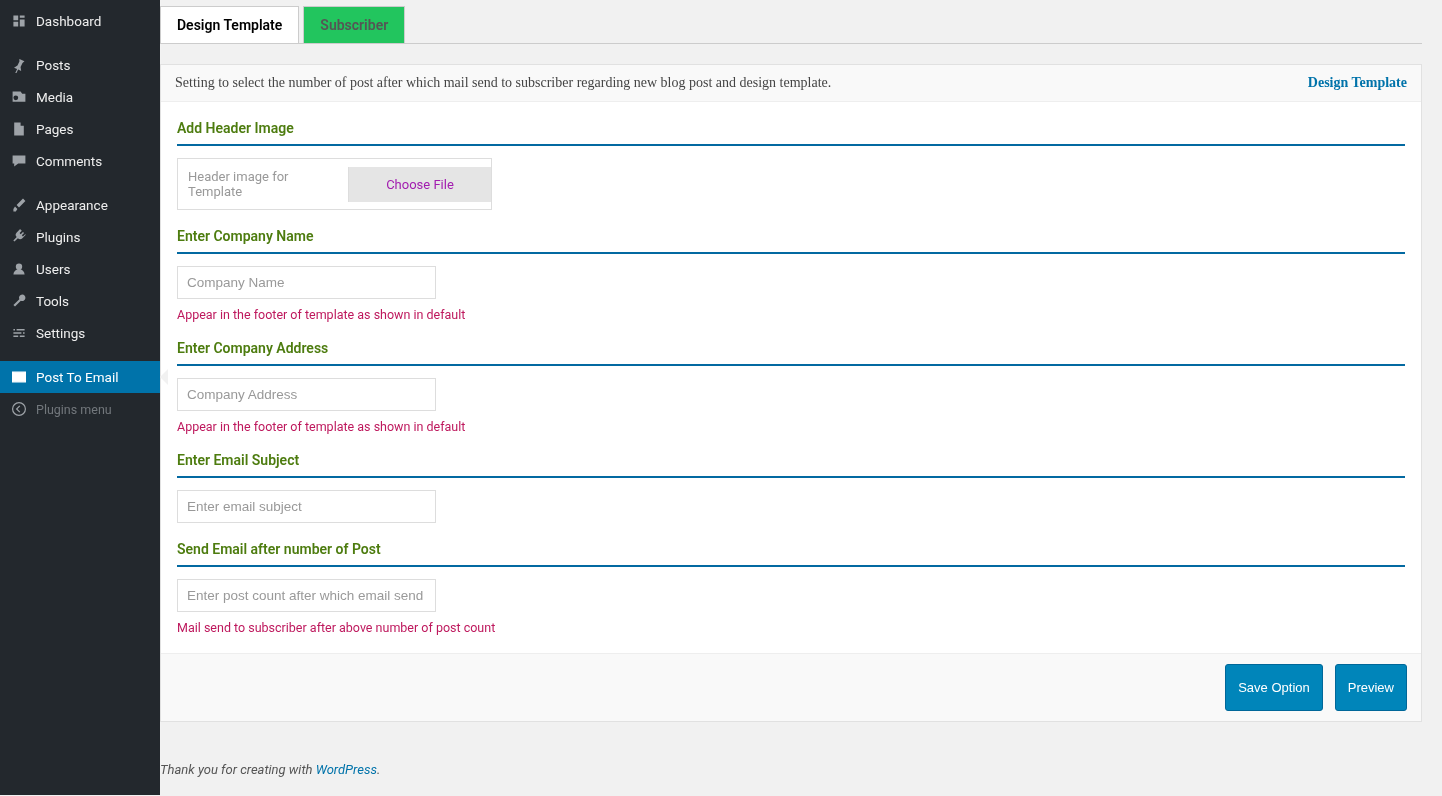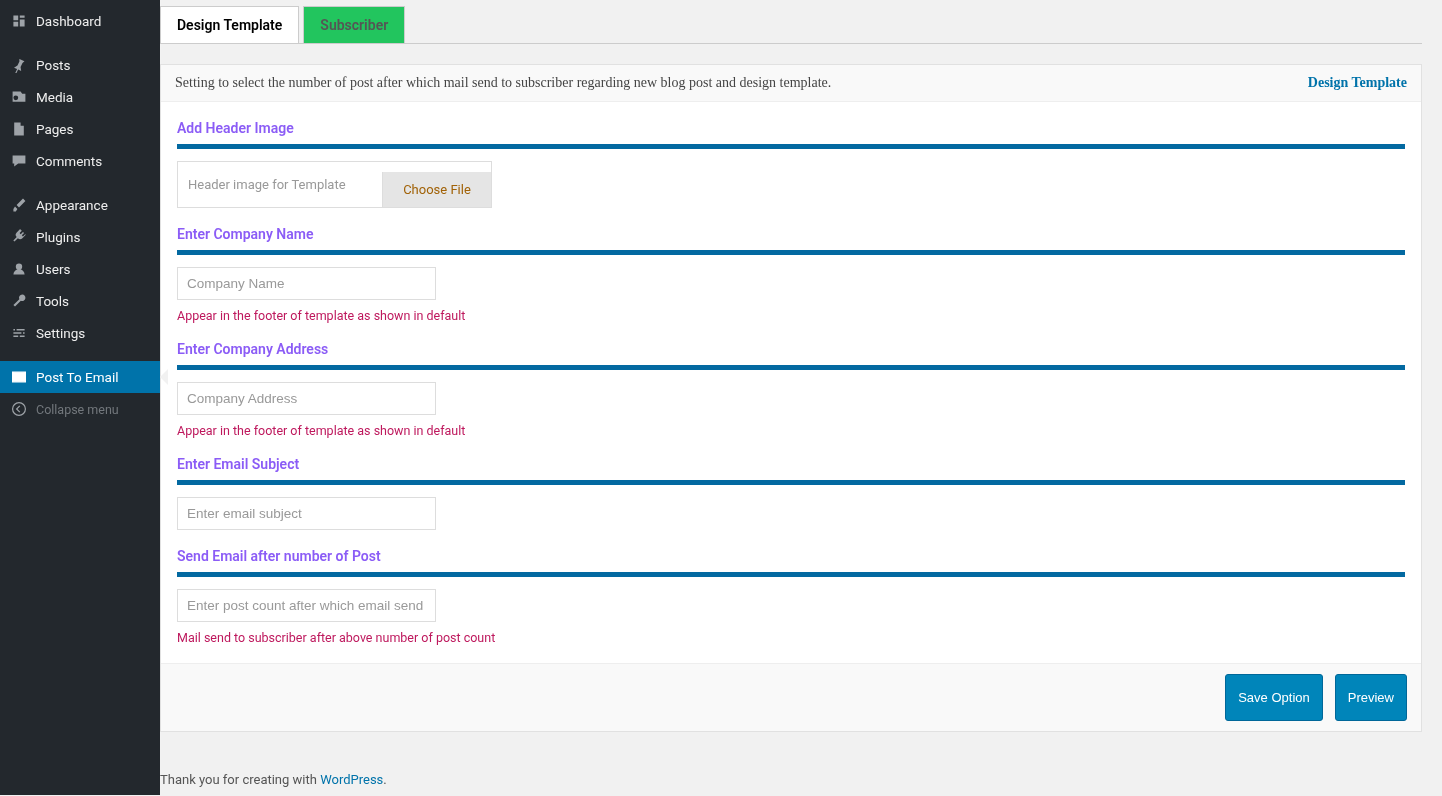--- a/index.html
+++ b/index.html
@@ -23,36 +23,36 @@
 .tab { padding: 10px 16px; font-size: 14px; font-weight: 600; color: #555; border: 1px solid #ccc; border-bottom: none; margin-right: 4px; background: #22c55e; cursor: pointer; }
 .tab.active { background: #fff; color: #000; }
 
 .panel { margin-top: 20px; border: 1px solid #e1e1e1; background: #fff; }
 
 .notice-bar { display: flex; justify-content: space-between; align-items: center; padding: 10px 14px; border-bottom: 1px solid #eee; background: #f9f9f9; font-family: Georgia, "Times New Roman", serif; color: #444; font-size: 14px; }
 .notice-bar .link { color: #0073aa; font-weight: bold; text-decoration: none; cursor: pointer; }
 
 .panel-body { padding: 12px 16px 18px 16px; }
 
-.field-title { font-size: 14px; font-weight: 600; color: #8b5cf6; padding: 18px 0 8px 0; border-bottom: 5px solid #0369a1; }
+.field-title { font-size: 14px; font-weight: 600; color: #4d7c0f; padding: 18px 0 8px 0; border-bottom: 2px solid #0369a1; }
 .field-title.first { padding-top: 6px; }
 
 .file-row { display: flex; margin-top: 12px; border: 1px solid #ddd; width: 315px; align-items: center; }
 .file-row .ph { flex: 1; padding: 10px 10px; color: #999; font-size: 13px; }
-.file-row .choose { width: 109px; text-align: center; padding: 10px 0; background: #e5e5e5; border-left: 1px solid #ddd; color: #a16207; cursor: pointer; margin-top: 10px; }
+.file-row .choose { width: 143px; text-align: center; padding: 10px 0; background: #e5e5e5; border-left: 1px solid #ddd; color: #a21caf; cursor: pointer; }
 
 .txt-input { display: block; margin-top: 12px; width: 259px; padding: 8px 9px; border: 1px solid #ddd; font-size: 13.5px; color: #333; }
 .txt-input::placeholder { color: #999; }
 
 .hint { margin-top: 8px; font-size: 12.5px; color: #be185d; }
 
 .panel-footer { display: flex; justify-content: flex-end; padding: 10px 14px; background: #f9f9f9; border-top: 1px solid #eee; gap: 12px; }
 .btn { background: #0085ba; border: 1px solid #006799; color: #fff; padding: 15px 12px; font-size: 13px; border-radius: 3px; cursor: pointer; text-align: right; }
 
-.footer { margin-top: 40px; color: #555; font-size: 13px; }
+.footer { margin-top: 40px; font-style: italic; color: #555; font-size: 13px; }
 .footer a { color: #0073aa; text-decoration: none; }
 
 svg { width: 16px; height: 16px; fill: currentColor; }
 </style>
 </head>
 <body>
 
 <div class="sidebar">
   <div class="sidebar-sep"></div>
   <div class="sidebar-item">
@@ -147,21 +147,21 @@
       </span>
     <span>Post To Email</span>
   </div>
   <div class="sidebar-item collapse">
     <span class="icon">
         <svg viewBox="0 0 20 20">
           <circle cx="10" cy="10" r="8" fill="none" stroke="currentColor" stroke-width="1.5"></circle>
           <path d="M11 6l-4 4 4 4" fill="none" stroke="currentColor" stroke-width="1.5"></path>
         </svg>
       </span>
-    <span>Collapse menu</span>
+    <span>Plugins menu</span>
   </div>
 </div>
 
 <div class="main">
 
   <div class="tabs">
     <div class="tab active">Design Template</div>
     <div class="tab">Subscriber</div>
   </div>
 

